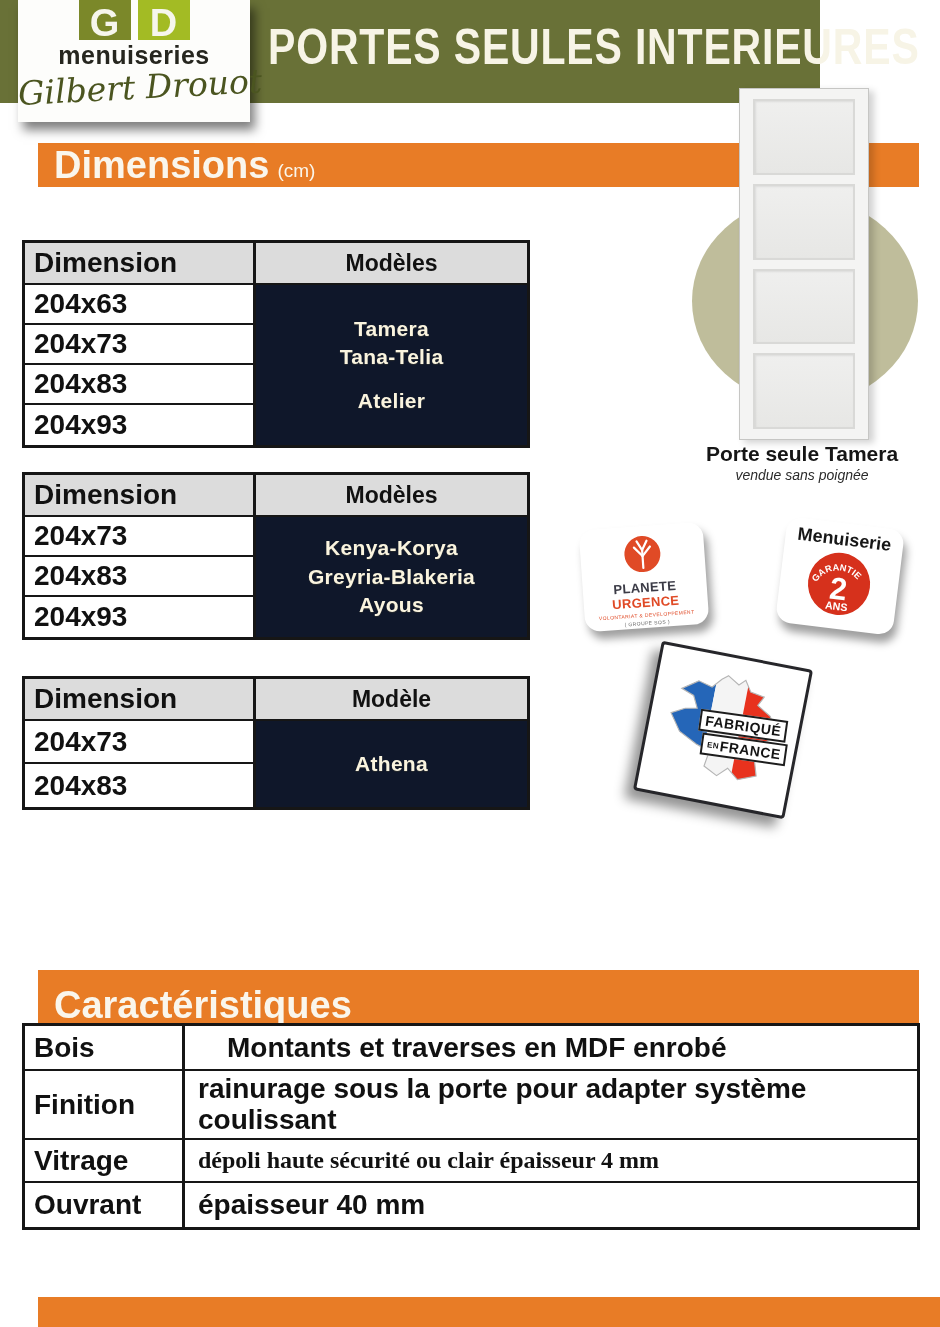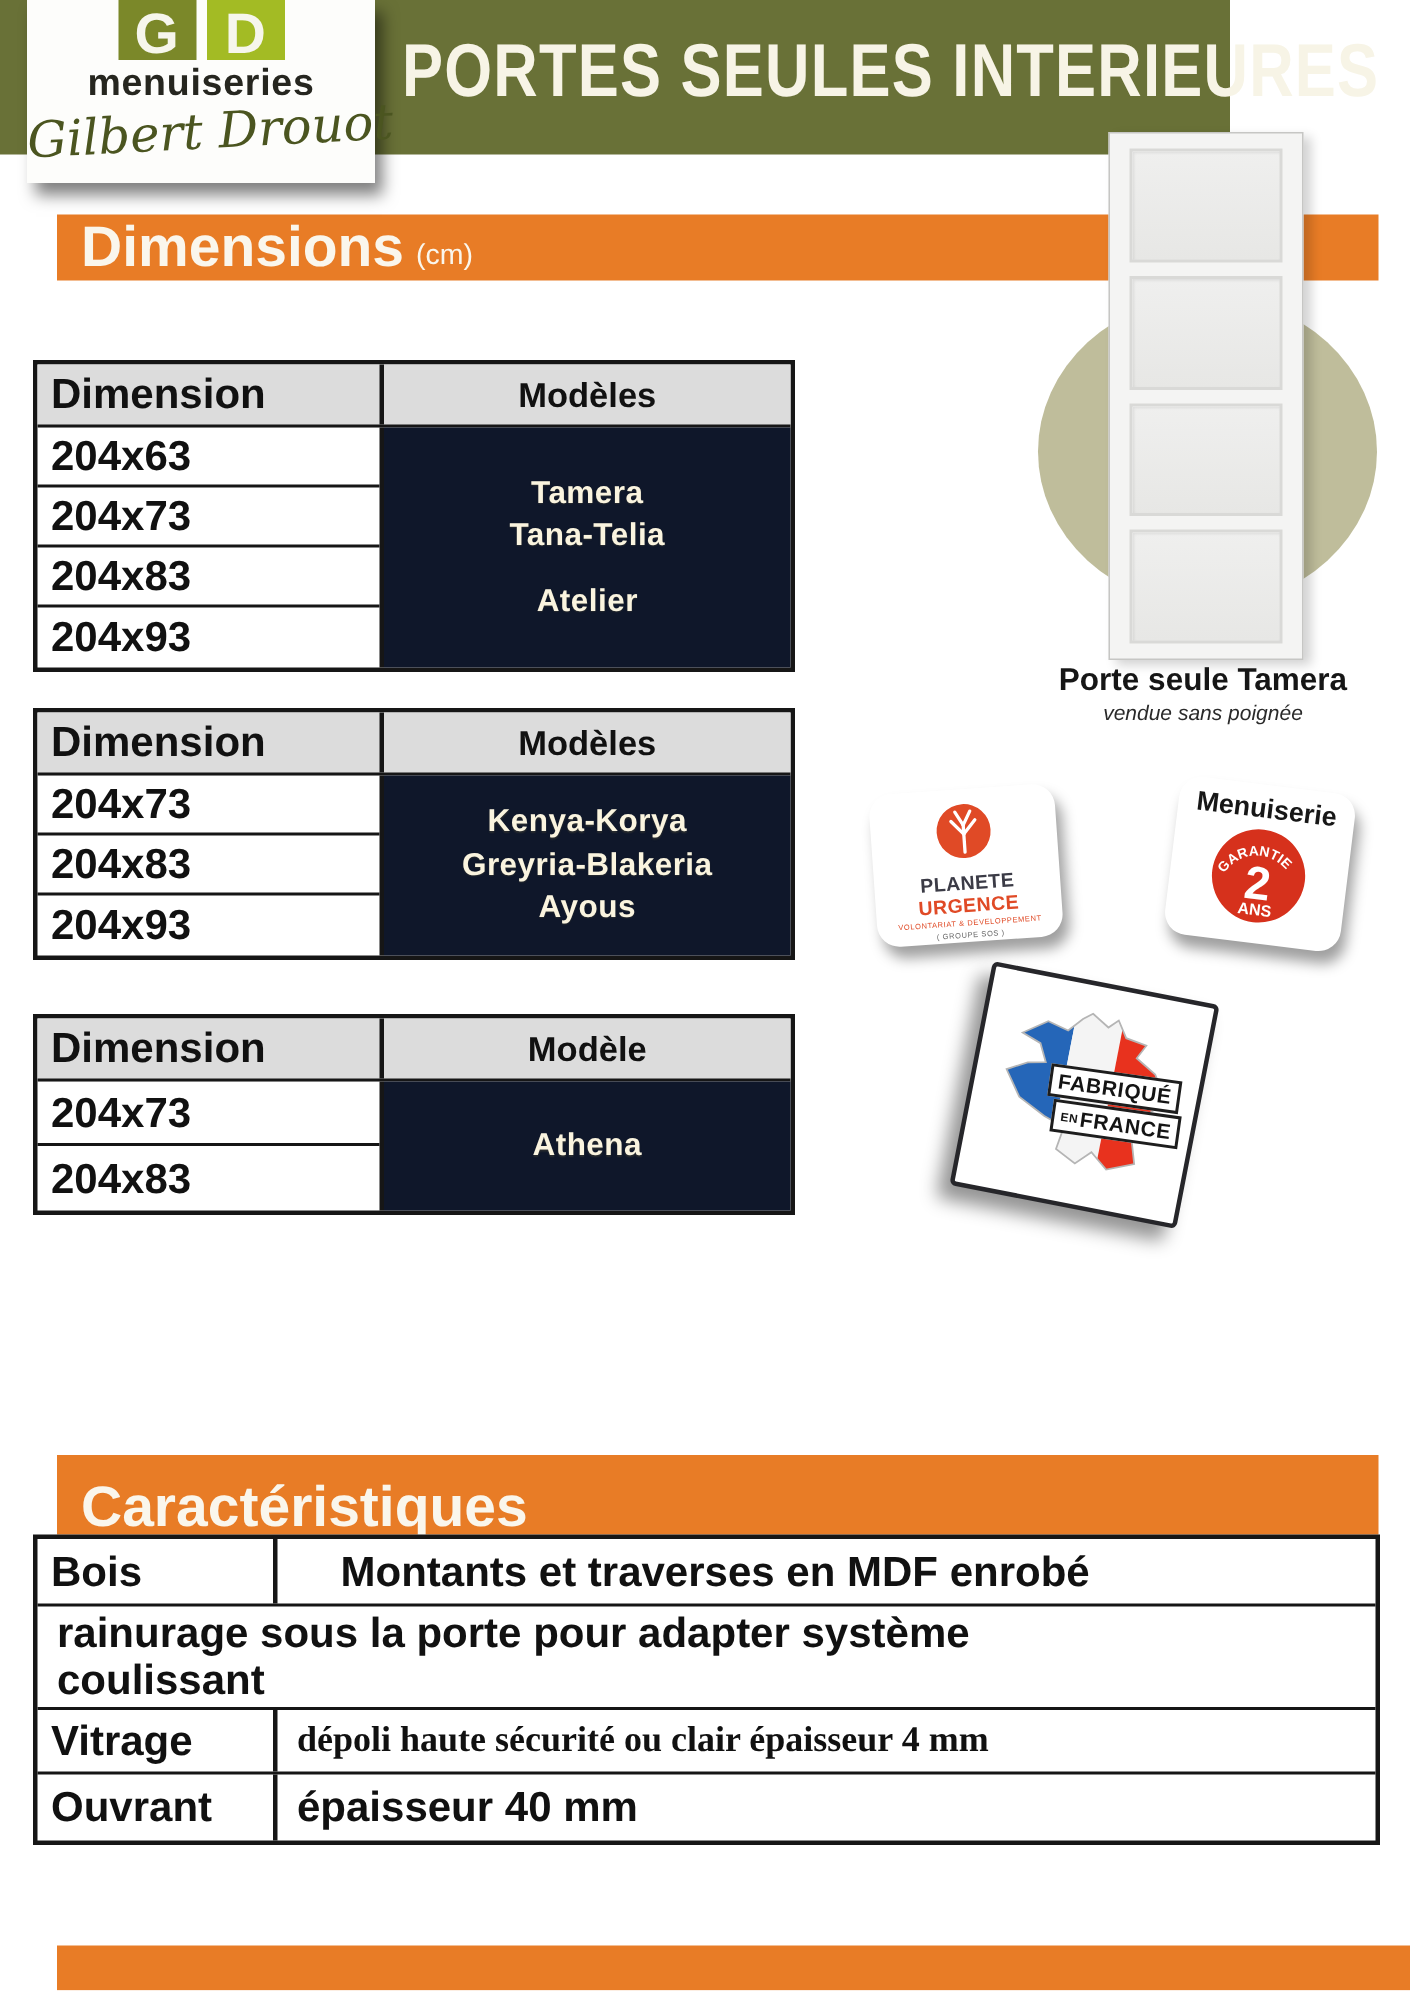--- a/index.html
+++ b/index.html
@@ -243,20 +243,21 @@
   <div class="band band-char">
     <span class="band-title">Caractéristiques</span>
   </div>
 
   <div class="char-table">
     <div class="c-row r-bois">
       <div class="c-label">Bois</div>
       <div class="c-value">Montants et traverses en MDF enrobé</div>
     </div>
     <div class="c-row r-finition">
+      <div class="c-label">Finition</div>
       <div class="c-value">rainurage sous la porte pour adapter système
 coulissant</div>
     </div>
     <div class="c-row r-vitrage">
       <div class="c-label">Vitrage</div>
       <div class="c-value">dépoli haute sécurité ou clair épaisseur 4 mm</div>
     </div>
     <div class="c-row r-ouvrant">
       <div class="c-label">Ouvrant</div>
       <div class="c-value">épaisseur 40 mm</div>

